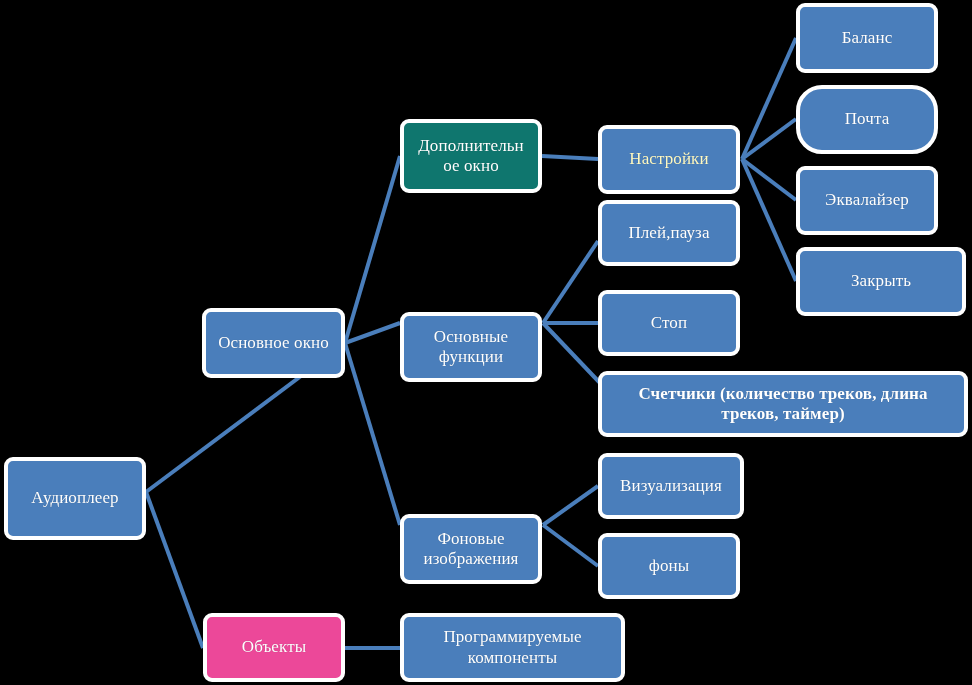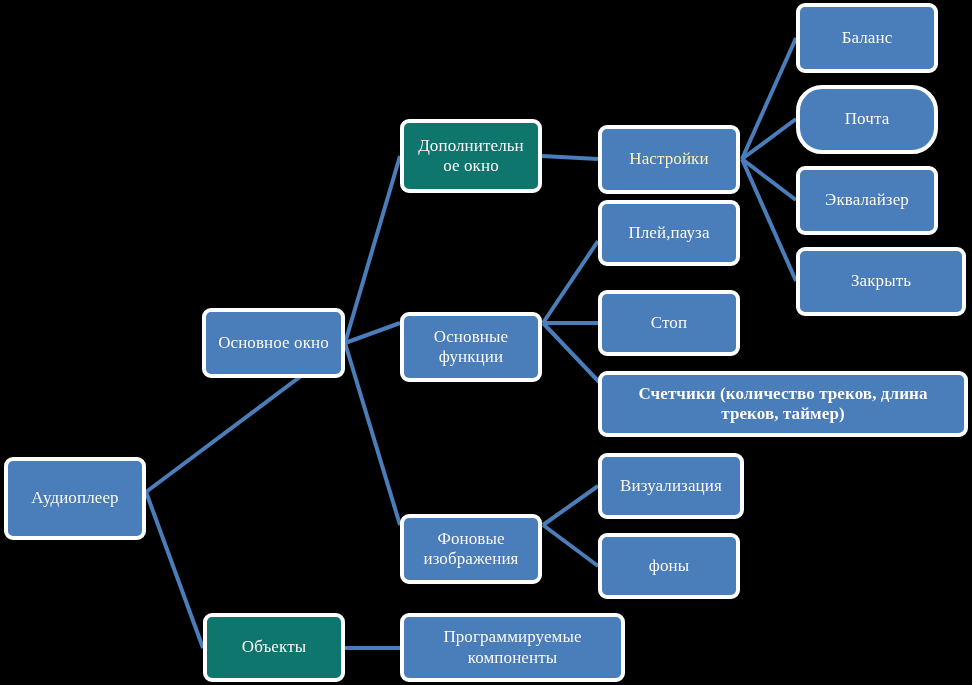--- a/index.html
+++ b/index.html
@@ -72,21 +72,21 @@
       <line x1="742" y1="159" x2="796" y2="281" stroke="#4A7EBB" stroke-width="4" stroke-linecap="butt"></line>
     </svg>
 
   <div id="node-layer">
       <div class="node" style="left: 4px; top: 457px; width: 142px; height: 83px; background: rgb(74, 126, 187); border-color: rgb(255, 255, 255); color: rgb(255, 255, 255);">
         <span class="node-label">Аудиоплеер</span>
       </div>
       <div class="node" style="left: 202px; top: 308px; width: 143px; height: 70px; background: rgb(74, 126, 187); border-color: rgb(255, 255, 255); color: #ffffff;">
         <span class="node-label">Основное окно</span>
       </div>
-      <div class="node" style="left: 203px; top: 613px; width: 142px; height: 69px; background: #0f766e; border-color: rgb(255, 255, 255); color: rgb(255, 255, 255);">
+      <div class="node" style="left: 203px; top: 613px; width: 142px; height: 69px; background: #ec4899; border-color: rgb(255, 255, 255); color: rgb(255, 255, 255);">
         <span class="node-label">Объекты</span>
       </div>
       <div class="node wrap-hard" style="left: 400px; top: 119px; width: 142px; height: 74px; background: #0f766e; border-color: rgb(255, 255, 255); color: rgb(255, 255, 255);">
         <span class="node-label">Дополнительн
 ое окно</span>
       </div>
       <div class="node wrap-hard" style="left: 400px; top: 288px; width: 142px; height: 70px; background: rgb(74, 126, 187); border-color: rgb(255, 255, 255); color: rgb(255, 255, 255); margin-top: 24px;">
         <span class="node-label">Основные
 функции</span>
       </div>

